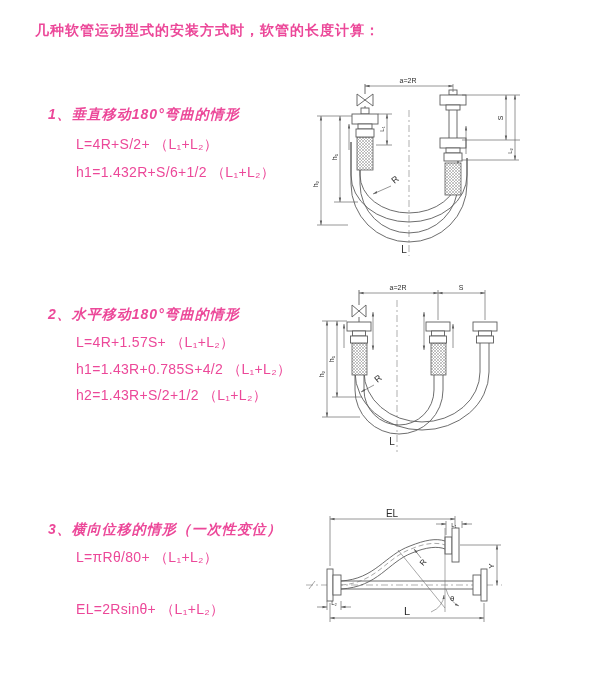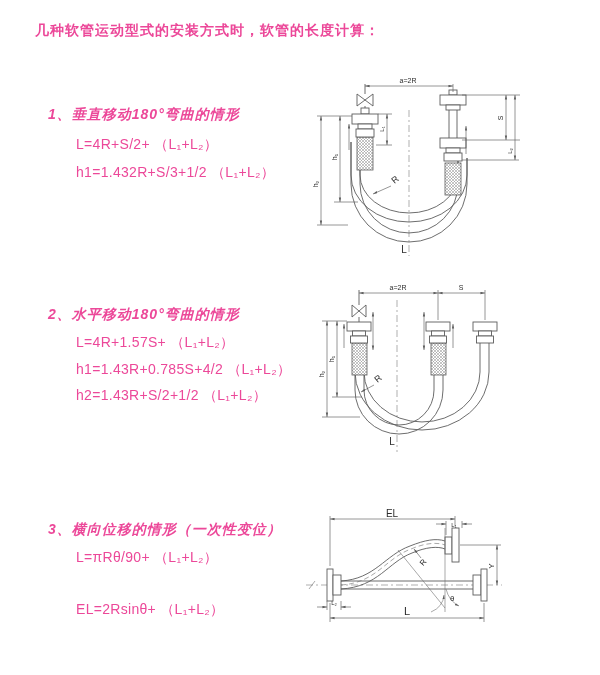--- a/index.html
+++ b/index.html
@@ -22,29 +22,29 @@
 </style>
 </head>
 <body>
 
 <div class="page">
 
   <div class="title">几种软管运动型式的安装方式时，软管的长度计算：</div>
 
   <div class="sec-heading" style="left:48px;top:106px">1、垂直移动180°弯曲的情形</div>
   <div class="formula" style="left:76px;top:136px">L=4R+S/2+ （L₁+L₂）</div>
-  <div class="formula" style="left:76px;top:164px">h1=1.432R+S/3+1/2 （L₁+L₂）</div>
+  <div class="formula" style="left:76px;top:164px">h1=1.432R+S/6+1/2 （L₁+L₂）</div>
 
   <div class="sec-heading" style="left:48px;top:306px">2、水平移动180°弯曲的情形</div>
   <div class="formula" style="left:76px;top:334px">L=4R+1.57S+ （L₁+L₂）</div>
   <div class="formula" style="left:76px;top:361px">h1=1.43R+0.785S+4/2 （L₁+L₂）</div>
   <div class="formula" style="left:76px;top:387px">h2=1.43R+S/2+1/2 （L₁+L₂）</div>
 
   <div class="sec-heading" style="left:48px;top:521px">3、横向位移的情形（一次性变位）</div>
-  <div class="formula" style="left:76px;top:549px">L=πRθ/90+ （L₁+L₂）</div>
+  <div class="formula" style="left:76px;top:549px">L=πRθ/80+ （L₁+L₂）</div>
   <div class="formula" style="left:76px;top:601px">EL=2Rsinθ+ （L₁+L₂）</div>
 
   <svg class="diag" style="left:310px;top:70px" width="230" height="195" viewBox="310 70 230 195">
     <defs>
       <pattern id="p1" width="3" height="3" patternUnits="userSpaceOnUse">
         <rect width="3" height="3" fill="#ffffff"></rect>
         <path d="M0,0 L3,3 M3,0 L0,3" stroke="#8a8a8a" stroke-width="0.5"></path>
       </pattern>
       <marker id="a1e" markerWidth="9" markerHeight="6" refX="7" refY="2" orient="auto">
         <path d="M0,0.2 L7,2 L0,3.8 Z" fill="#5c5c5c"></path>

